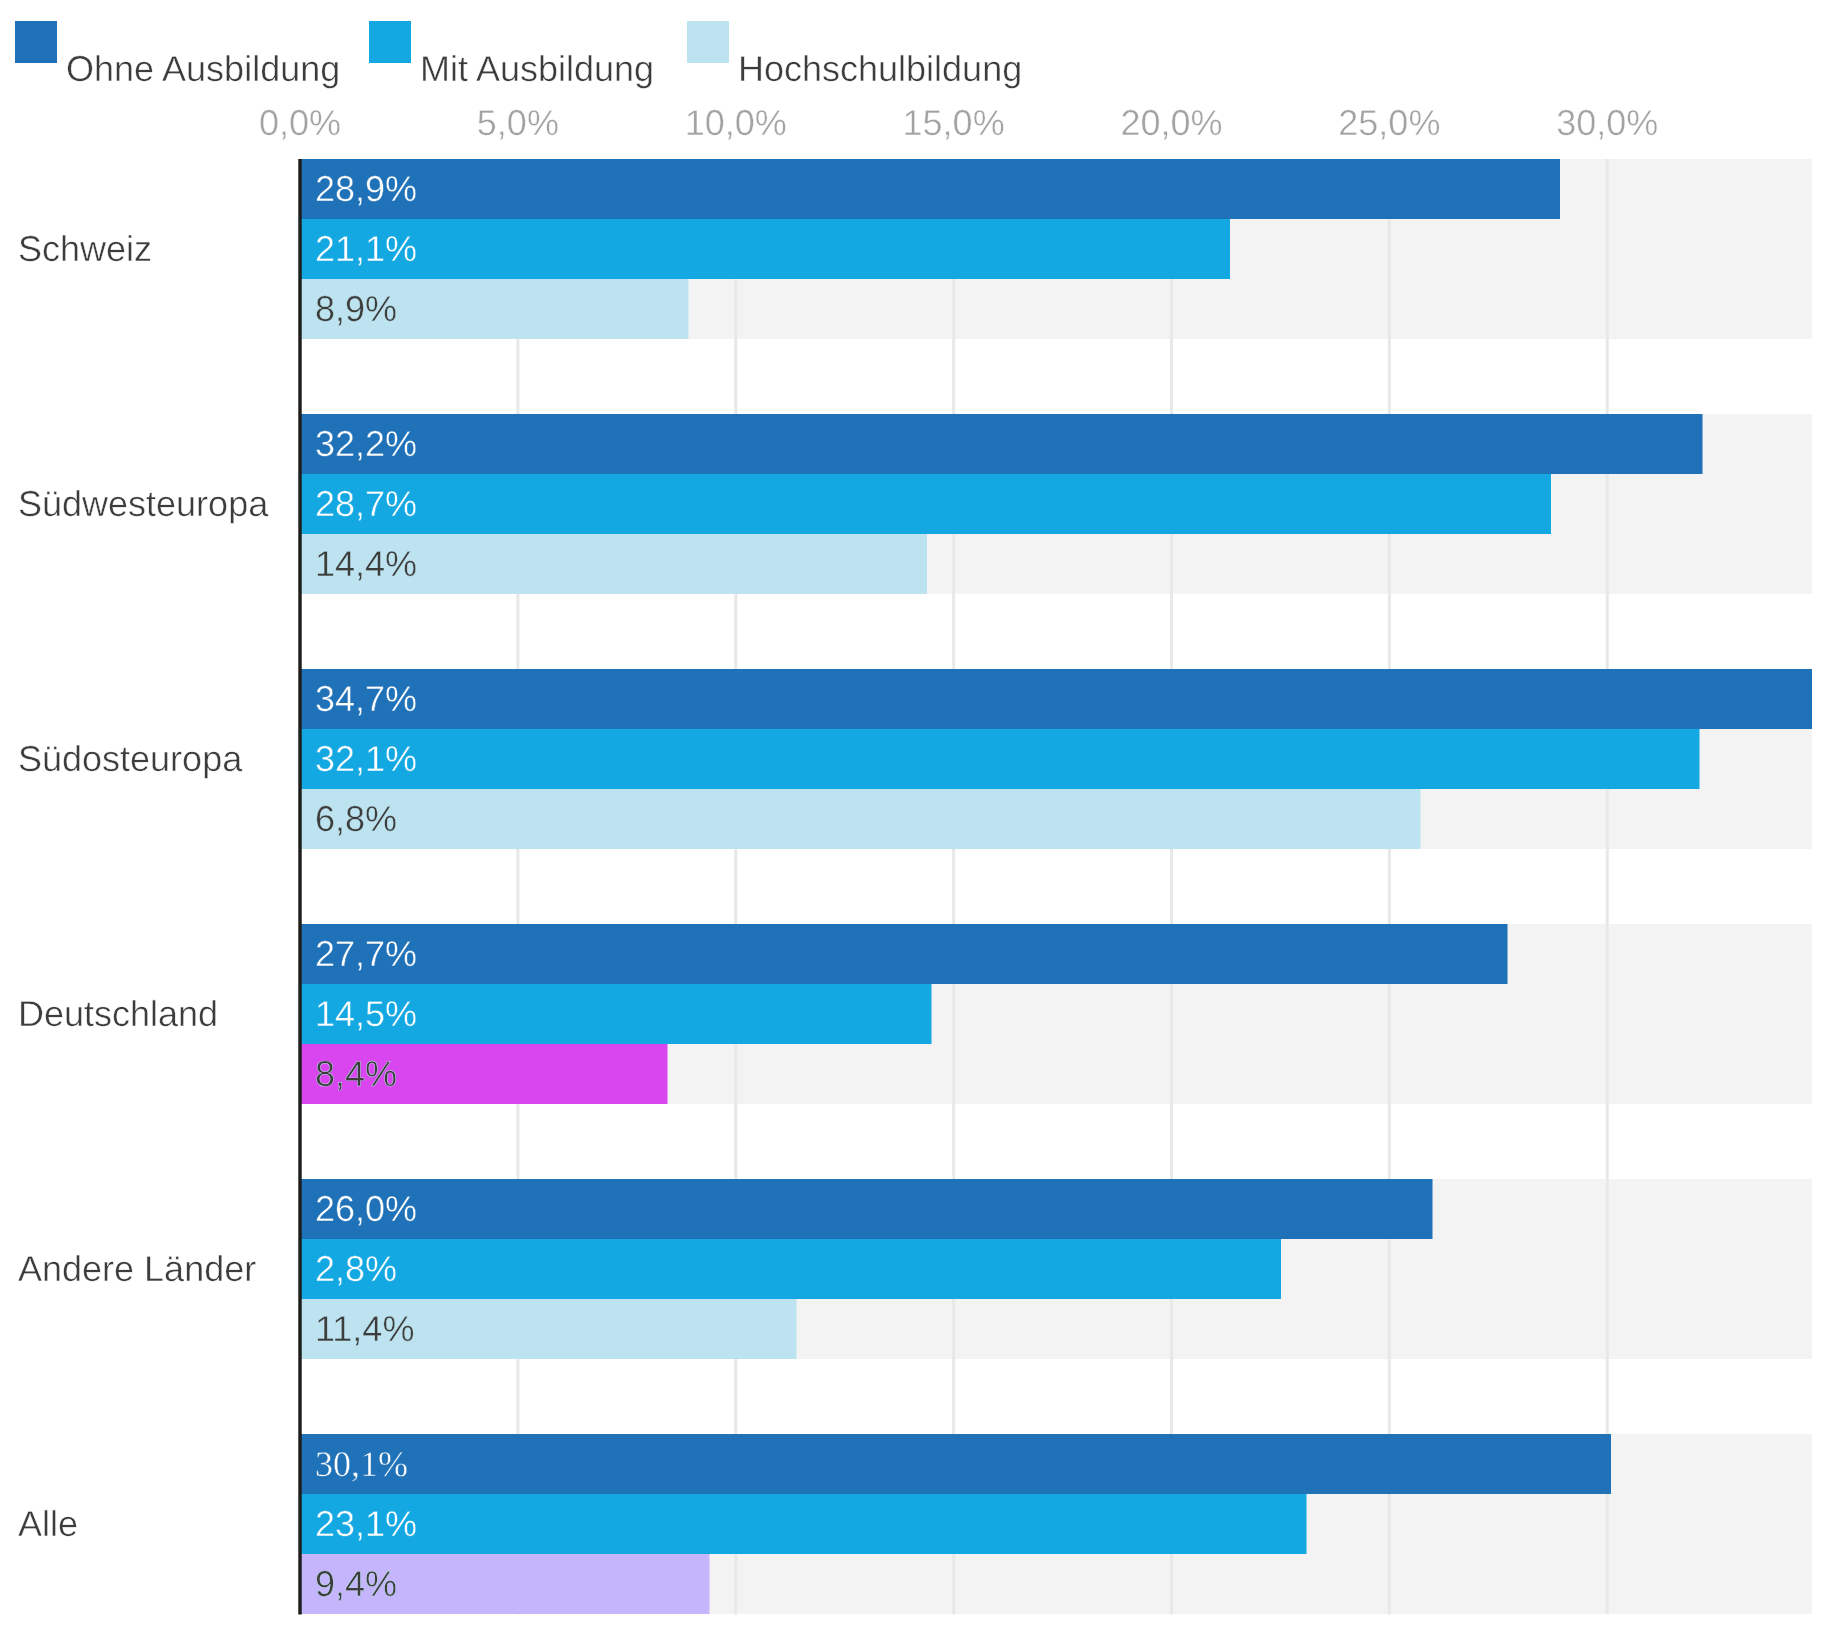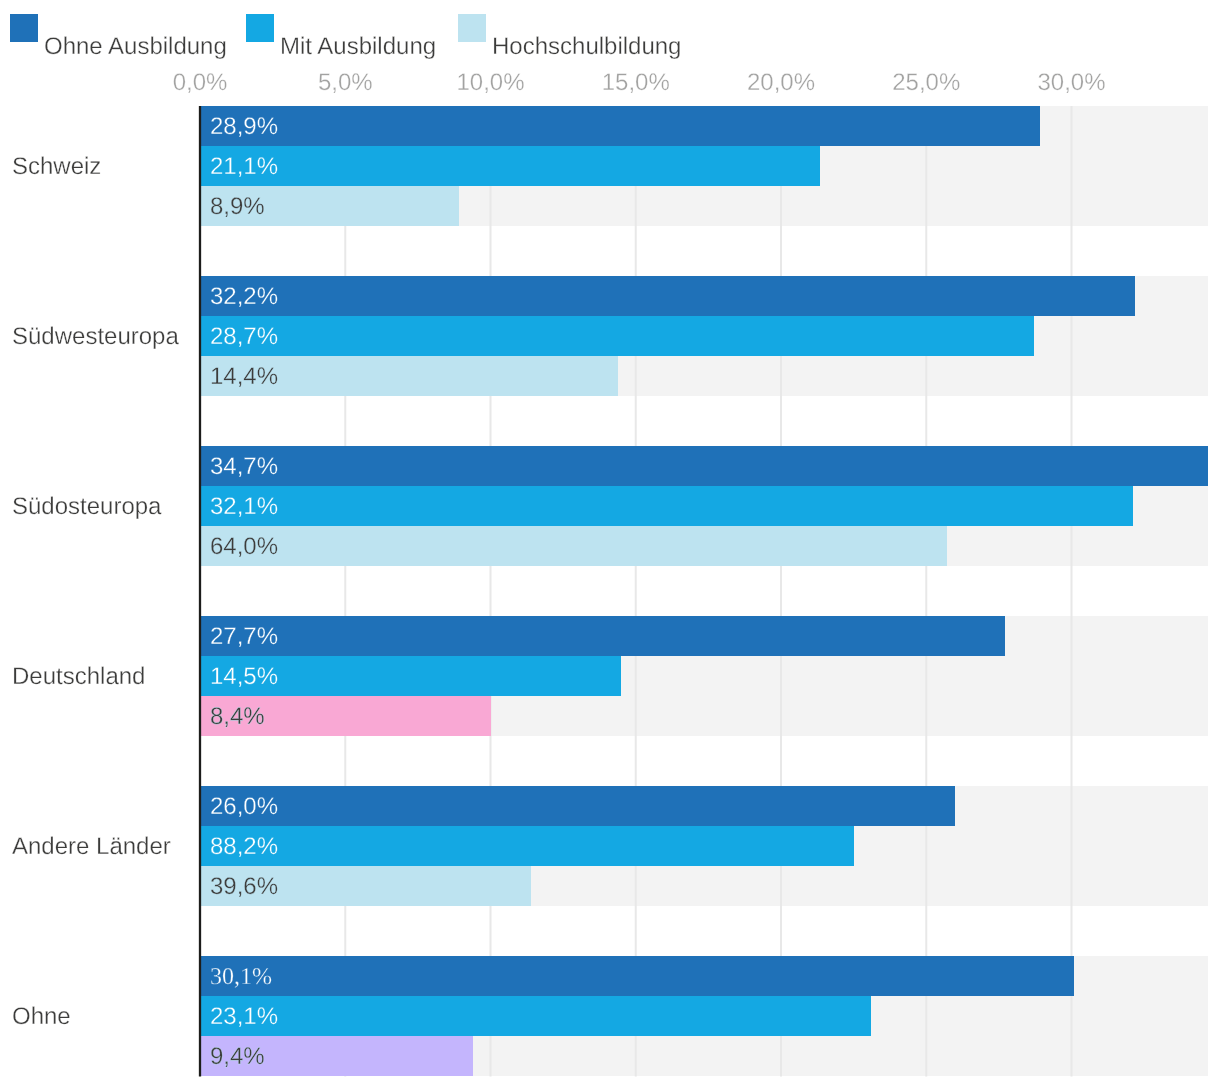--- a/index.html
+++ b/index.html
@@ -120,43 +120,43 @@
           </div>
       </div>
       <div class="group" style="top: 446.16px;">
         <div class="bar" style="top: 0px; width: 1008.03px; background: rgb(31, 113, 184);">
             <span class="val" style="color: rgb(255, 255, 255); -webkit-text-stroke: 0.3px rgb(31, 113, 184);">34,7%</span>
           </div>
         <div class="bar" style="top: 40px; width: 932.505px; background: rgb(20, 168, 227);">
             <span class="val" style="color: rgb(255, 255, 255); -webkit-text-stroke: 0.3px rgb(20, 168, 227);">32,1%</span>
           </div>
         <div class="bar" style="top: 80px; width: 746.585px; background: rgb(189, 227, 240);">
-            <span class="val" style="color: rgb(60, 60, 59); -webkit-text-stroke: 0.3px rgb(189, 227, 240);">64,0%</span>
+            <span class="val" style="color: rgb(60, 60, 59); -webkit-text-stroke: 0.3px rgb(189, 227, 240);">6,8%</span>
           </div>
       </div>
       <div class="group" style="top: 616.24px;">
         <div class="bar" style="top: 0px; width: 804.685px; background: rgb(31, 113, 184);">
             <span class="val" style="color: rgb(255, 255, 255); -webkit-text-stroke: 0.3px rgb(31, 113, 184);">27,7%</span>
           </div>
         <div class="bar" style="top: 40px; width: 421.225px; background: rgb(20, 168, 227);">
             <span class="val" style="color: rgb(255, 255, 255); -webkit-text-stroke: 0.3px rgb(20, 168, 227);">14,5%</span>
           </div>
-        <div class="bar" style="top: 80px; width: 291px; background: #f9a8d4;">
+        <div class="bar" style="top: 80px; width: 245px; background: #d946ef;">
             <span class="val" style="color: rgb(60, 60, 59); -webkit-text-stroke: 0.3px rgb(189, 227, 240);">8,4%</span>
           </div>
       </div>
       <div class="group" style="top: 786.32px;">
         <div class="bar" style="top: 0px; width: 755.3px; background: rgb(31, 113, 184);">
             <span class="val" style="color: rgb(255, 255, 255); -webkit-text-stroke: 0.3px rgb(31, 113, 184);">26,0%</span>
           </div>
         <div class="bar" style="top: 40px; width: 653.625px; background: rgb(20, 168, 227);">
-            <span class="val" style="color: rgb(255, 255, 255); -webkit-text-stroke: 0.3px rgb(20, 168, 227);">88,2%</span>
+            <span class="val" style="color: rgb(255, 255, 255); -webkit-text-stroke: 0.3px rgb(20, 168, 227);">2,8%</span>
           </div>
         <div class="bar" style="top: 80px; width: 331.17px; background: rgb(189, 227, 240);">
-            <span class="val" style="color: rgb(60, 60, 59); -webkit-text-stroke: 0.3px rgb(189, 227, 240);">39,6%</span>
+            <span class="val" style="color: rgb(60, 60, 59); -webkit-text-stroke: 0.3px rgb(189, 227, 240);">11,4%</span>
           </div>
       </div>
       <div class="group" style="top: 956.4px;">
         <div class="bar" style="top: 0px; width: 874.405px; background: rgb(31, 113, 184); font-family: Liberation Serif, serif;">
             <span class="val" style="color: rgb(255, 255, 255); -webkit-text-stroke: 0.3px rgb(31, 113, 184);">30,1%</span>
           </div>
         <div class="bar" style="top: 40px; width: 671.055px; background: rgb(20, 168, 227);">
             <span class="val" style="color: rgb(255, 255, 255); -webkit-text-stroke: 0.3px rgb(20, 168, 227);">23,1%</span>
           </div>
         <div class="bar" style="top: 80px; width: 273.07px; background: #c4b5fd;">
@@ -170,16 +170,16 @@
     </svg>
 
   </div>
 
   <div class="cats">
     <div class="cat-label" style="top: 167px;">Schweiz</div>
     <div class="cat-label" style="top: 337.08px;">Südwesteuropa</div>
     <div class="cat-label" style="top: 507.16px;">Südosteuropa</div>
     <div class="cat-label" style="top: 677.24px;">Deutschland</div>
     <div class="cat-label" style="top: 847.32px;">Andere Länder</div>
-    <div class="cat-label" style="top: 1017.4px;">Ohne</div>
+    <div class="cat-label" style="top: 1017.4px;">Alle</div>
   </div>
 
 </div>
 
 </body></html>

